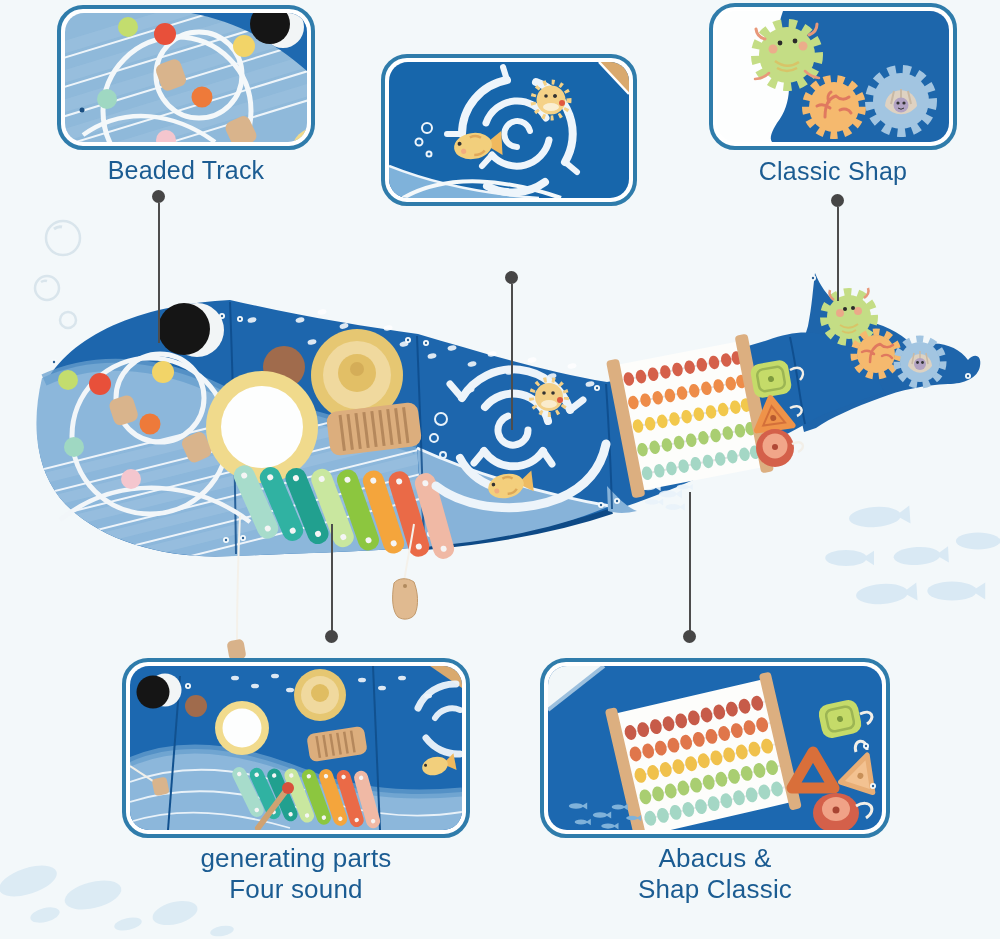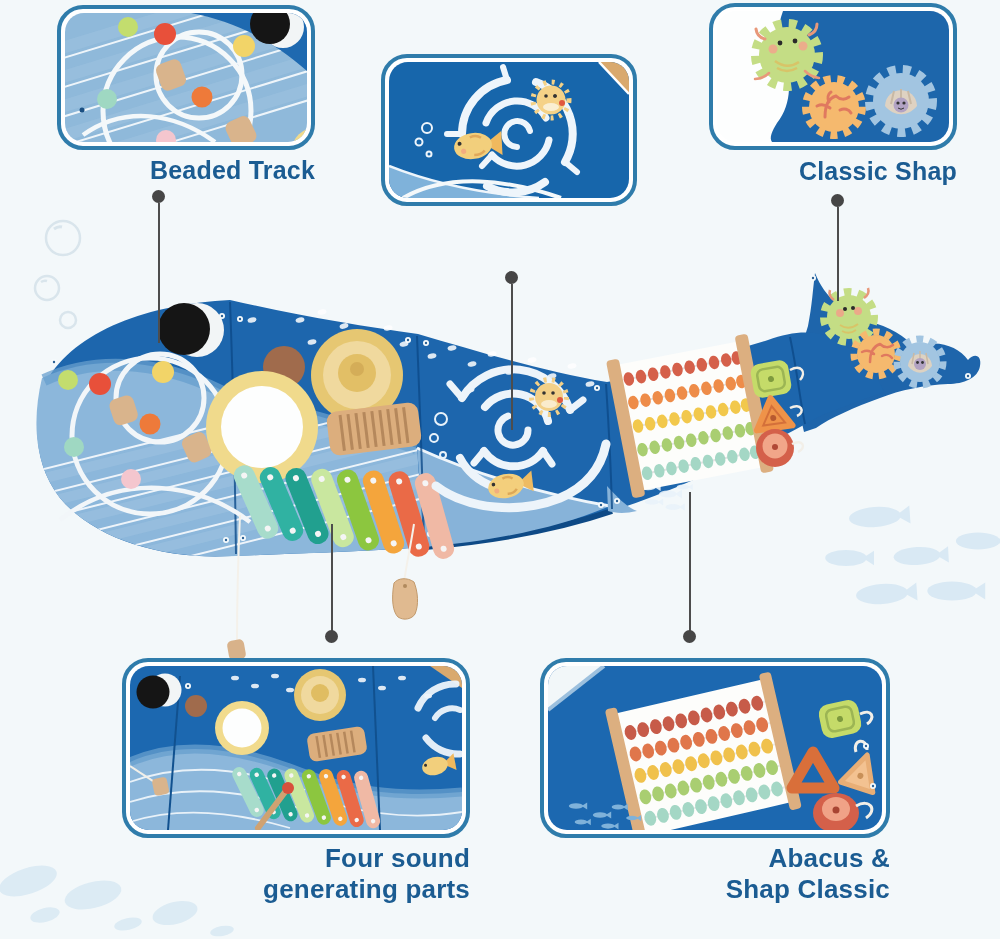--- a/index.html
+++ b/index.html
@@ -10,22 +10,22 @@
   .scene{position:absolute;left:0;top:0;z-index:1;display:block;}
   .callout-line{position:absolute;width:2px;background:#4d4d4d;z-index:2;}
   .callout-dot{position:absolute;width:13px;height:13px;border-radius:50%;background:#464646;z-index:2;}
   .inset{
     position:absolute;z-index:3;box-sizing:border-box;
     border:4px solid #2f7cab;border-radius:26px;background:#ffffff;padding:4px;
   }
   .inset-img{width:100%;height:100%;border-radius:19px;overflow:hidden;}
   .inset-img svg{display:block;width:100%;height:100%;}
   .label{
-    position:absolute;z-index:3;text-align:right;color:#1b5c92;
-    font-weight:bold;font-size:25px;letter-spacing:.2px;
+    position:absolute;z-index:3;text-align:center;color:#1b5c92;
+    font-weight:normal;font-size:25px;letter-spacing:.2px;
   }
   .label.two-line{font-size:26px;line-height:31px;}
 </style>
 </head>
 <body>
 
 <div class="canvas">
 
   <svg class="scene" width="1000" height="939" viewBox="0 0 1000 939">
     <defs>
@@ -671,22 +671,22 @@
         <g transform="rotate(-14 305 100)">
           <path d="M 313,100 L 326,92 L 325,109 Z" fill="#f0b95e"></path>
           <ellipse cx="305" cy="100" rx="13" ry="9" fill="#f2cf7c"></ellipse>
           <circle cx="296" cy="97" r="1.5" fill="#333"></circle>
         </g>
         <use href="#screw" transform="translate(58 20)"></use>
       </svg>
     </div>
   </div>
   <div class="label two-line" style="left:122px;top:843px;width:348px;">
+    <div>generating parts</div>
     <div>Four sound</div>
-    <div>generating parts</div>
   </div>
 
   <div class="inset" style="left:540px;top:658px;width:350px;height:180px;">
     <div class="inset-img">
       <svg viewBox="0 0 334 164">
         <rect width="334" height="164" fill="#1c68b0"></rect>
         <path d="M 0,0 L 56,0 L 0,44 Z" fill="#f2f7f9"></path>
         <path d="M 56,0 L 0,44" stroke="#9cc0de" stroke-width="4"></path>
         <g transform="rotate(-13 150 92)">
           <rect x="80" y="30" width="150" height="126" rx="2" fill="#fdfdfb"></rect>

